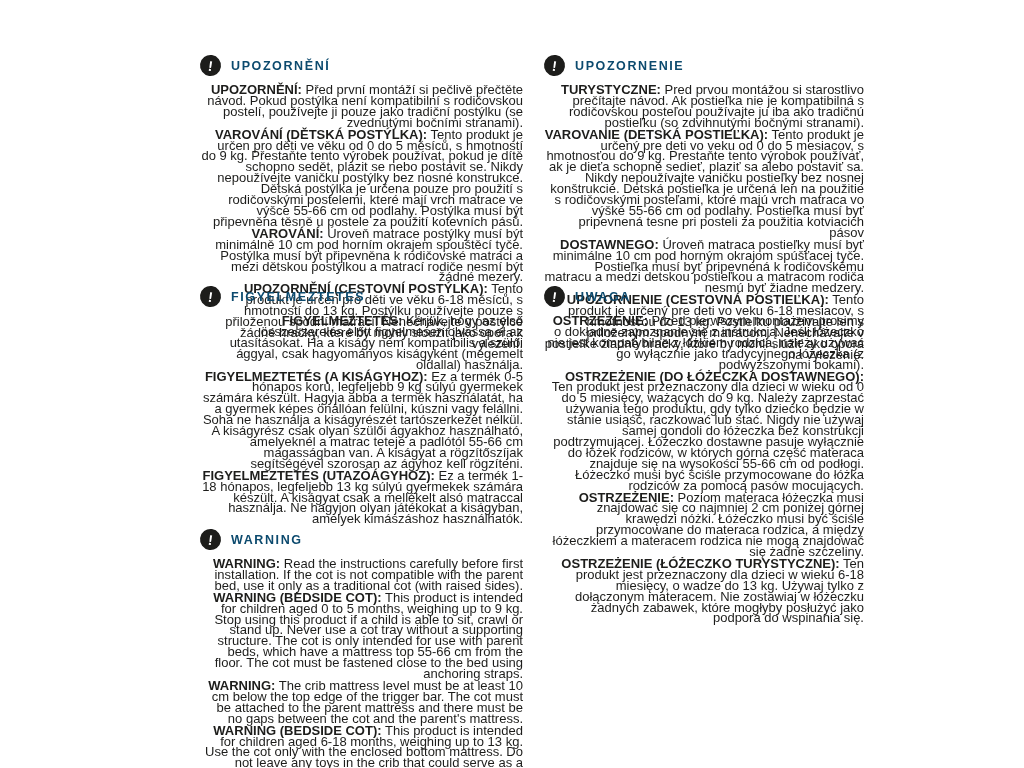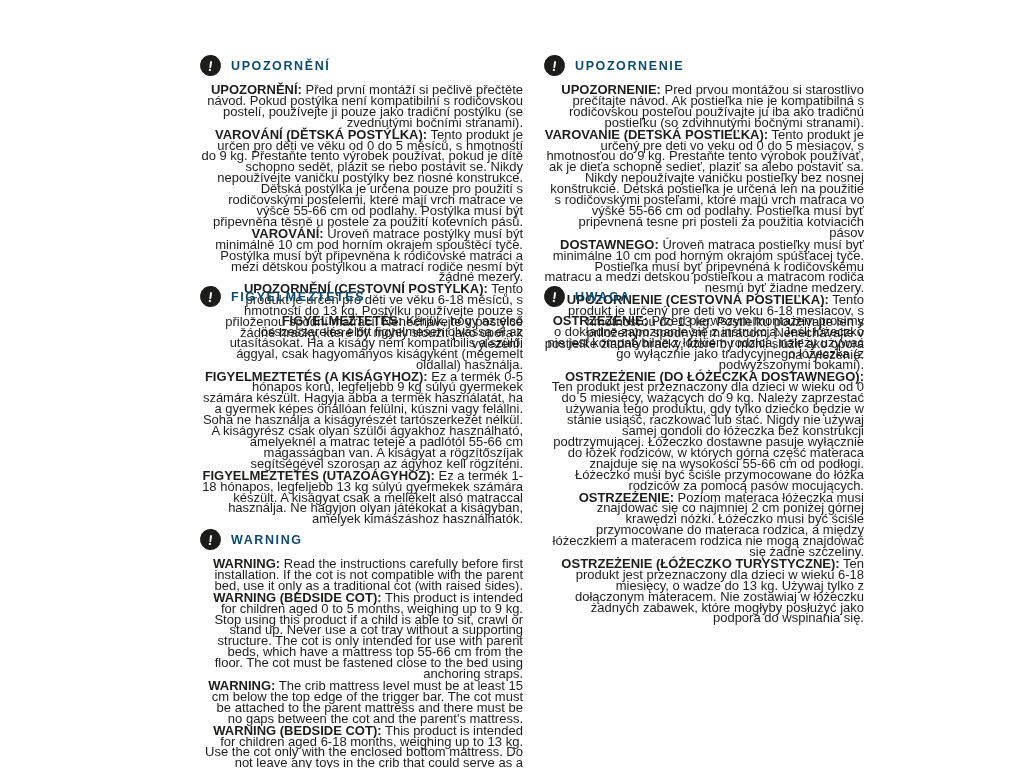--- a/index.html
+++ b/index.html
@@ -83,21 +83,21 @@
     <p><strong>UPOZORNĚNÍ (CESTOVNÍ POSTÝLKA):</strong> <span>Tento produkt je určen pro děti ve věku 6-18 měsíců, s hmotností do 13 kg. Postýlku používejte pouze s přiloženou spodní matrací. Nenechávejte v postýlce žádné hračky, které by mohly sloužit jako opora k vylezení.</span></p>
   </section>
 
   <section class="block pos-sk">
     <header class="sec-header">
       <span class="warn-icon">
           <span>!</span>
         </span>
       <h2 class="sec-title">UPOZORNENIE</h2>
     </header>
-    <p><strong>UPOZORNENIE:</strong> <span>Pred prvou montážou si starostlivo prečítajte návod. Ak postieľka nie je kompatibilná s rodičovskou posteľou používajte ju iba ako tradičnú postieľku (so zdvihnutými bočnými stranami).</span></p>
+    <p><strong>TURYSTYCZNE:</strong> <span>Pred prvou montážou si starostlivo prečítajte návod. Ak postieľka nie je kompatibilná s rodičovskou posteľou používajte ju iba ako tradičnú postieľku (so zdvihnutými bočnými stranami).</span></p>
     <p><strong>VAROVANIE (DETSKÁ POSTIEĽKA):</strong> <span>Tento produkt je určený pre deti vo veku od 0 do 5 mesiacov, s hmotnosťou do 9 kg. Prestaňte tento výrobok používať, ak je dieťa schopné sedieť, plaziť sa alebo postaviť sa. Nikdy nepoužívajte vaničku postieľky bez nosnej konštrukcie. Detská postieľka je určená len na použitie s rodičovskými posteľami, ktoré majú vrch matraca vo výške 55-66 cm od podlahy. Postieľka musí byť pripevnená tesne pri posteli za použitia kotviacich pásov</span></p>
     <p><strong>DOSTAWNEGO:</strong> <span>Úroveň matraca postieľky musí byť minimálne 10 cm pod horným okrajom spúšťacej tyče. Postieľka musí byť pripevnená k rodičovskému matracu a medzi detskou postieľkou a matracom rodiča nesmú byť žiadne medzery.</span></p>
     <p><strong>UPOZORNENIE (CESTOVNÁ POSTIEĽKA):</strong> <span>Tento produkt je určený pre deti vo veku 6-18 mesiacov, s hmotnosťou do 13 kg. Postieľku používajte len s priloženým spodným matracom. Nenechávajte v postieľke žiadne hračky, ktoré by mohli slúžiť ako opora na vylezenie.</span></p>
   </section>
 
   <section class="block pos-hu">
     <header class="sec-header">
       <span class="warn-icon">
           <span>!</span>
         </span>
@@ -123,17 +123,17 @@
 
   <section class="block pos-en">
     <header class="sec-header">
       <span class="warn-icon">
           <span>!</span>
         </span>
       <h2 class="sec-title">WARNING</h2>
     </header>
     <p><strong>WARNING:</strong> <span>Read the instructions carefully before first installation. If the cot is not compatible with the parent bed, use it only as a traditional cot (with raised sides).</span></p>
     <p><strong>WARNING (BEDSIDE COT):</strong> <span>This product is intended for children aged 0 to 5 months, weighing up to 9 kg. Stop using this product if a child is able to sit, crawl or stand up. Never use a cot tray without a supporting structure. The cot is only intended for use with parent beds, which have a mattress top 55-66 cm from the floor. The cot must be fastened close to the bed using anchoring straps.</span></p>
-    <p><strong>WARNING:</strong> <span>The crib mattress level must be at least 15 cm below the top edge of the trigger bar. The cot must be attached to the parent mattress and there must be no gaps between the cot and the parent's mattress.</span></p>
+    <p><strong>WARNING:</strong> <span>The crib mattress level must be at least 10 cm below the top edge of the trigger bar. The cot must be attached to the parent mattress and there must be no gaps between the cot and the parent's mattress.</span></p>
     <p><strong>WARNING (BEDSIDE COT):</strong> <span>This product is intended for children aged 6-18 months, weighing up to 13 kg. Use the cot only with the enclosed bottom mattress. Do not leave any toys in the crib that could serve as a support for climbing.</span></p>
   </section>
 
 </div>
 
 </body></html>

